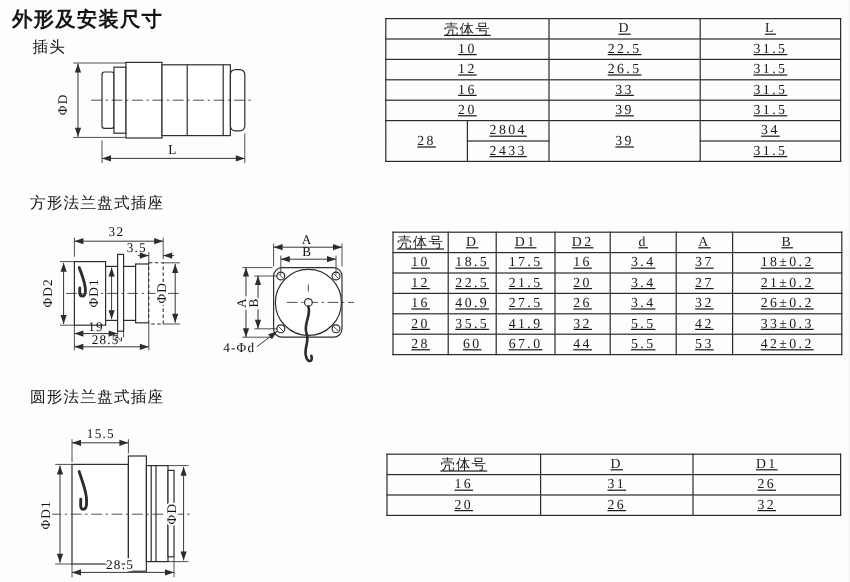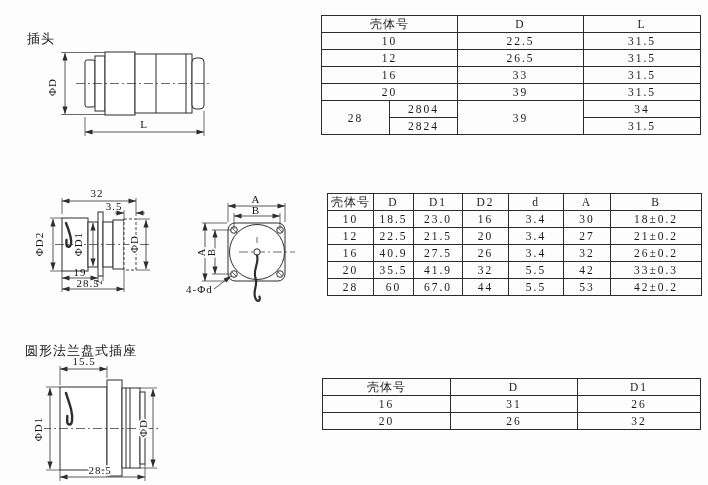--- a/index.html
+++ b/index.html
@@ -8,21 +8,21 @@
     font-family:"Liberation Serif","DejaVu Serif",serif;color:#141414;overflow:hidden;
   }
   .title{
     position:absolute;left:10px;top:5px;font-size:17px;font-weight:bold;
     font-family:"Liberation Sans","DejaVu Sans",sans-serif;letter-spacing:1px;
   }
   .seclabel{position:absolute;font-size:13px;letter-spacing:1px;}
   .draw{position:absolute;}
   table.t{
     position:absolute;border-collapse:collapse;table-layout:fixed;
-    font-size:11.5px;color:#1a1a1a;
+    font-size:11.5px;color:#1a1a1a;text-decoration:underline;
   }
   table.t th,table.t td{
     border:1px solid #2b2b2b;text-align:center;vertical-align:middle;
     padding:0;height:16px;line-height:16px;font-weight:normal;
     letter-spacing:2px;white-space:nowrap;overflow:hidden;
   }
   table.t th.cjk{font-size:12px;letter-spacing:1px;}
   
   .b{fill:#ffffff;stroke:#2d2d2d;stroke-width:1;}
   .bn{fill:none;stroke:#2d2d2d;stroke-width:1;}
@@ -52,20 +52,21 @@
         <rect width="3.4" height="6" fill="#ffffff"></rect>
         <line x1="1.7" y1="0" x2="1.7" y2="6" stroke="#2d2d2d" stroke-width="0.7"></line>
       </pattern>
       <pattern id="xh" width="4.6" height="4.6" patternUnits="userSpaceOnUse">
         <rect width="4.6" height="4.6" fill="#ffffff"></rect>
         <path d="M0,0 L4.6,4.6 M4.6,0 L0,4.6" stroke="#2d2d2d" stroke-width="0.6"></path>
       </pattern>
     </defs>
   </svg>
 
+  <div class="title">外形及安装尺寸</div>
 
   <div class="seclabel" style="left:27px;top:30px">插头</div>
 
   <svg class="draw" style="left:48px;top:42px" width="165" height="112" viewBox="0 0 165 112">
     <g>
       <rect class="b" x="37" y="18" width="10" height="47" rx="2"></rect>
       <rect class="b" x="47" y="14" width="10" height="55"></rect>
       <rect class="b" x="57" y="10" width="30" height="63" fill="url(#hl)"></rect>
       <rect class="b" x="87" y="12" width="57" height="59"></rect>
       <line class="bn" x1="108" y1="12" x2="108" y2="71"></line>
@@ -120,26 +121,27 @@
       <td>39</td>
       <td>31.5</td>
     </tr>
     <tr>
       <td rowspan="2">28</td>
       <td>2804</td>
       <td rowspan="2">39</td>
       <td>34</td>
     </tr>
     <tr>
-      <td>2824</td>
+      <td>2433</td>
       <td>31.5</td>
     </tr>
   </tbody>
     </table>
 
+  <div class="seclabel" style="left:25px;top:160px">方形法兰盘式插座</div>
 
   <svg class="draw" style="left:25px;top:186px" width="130" height="112" viewBox="0 0 130 112">
     <g>
       <rect class="b" x="37" y="32" width="26" height="53"></rect>
       <path class="pin" d="M41,37 C45,47 47,53 46,58 C45,62 41.3,61.5 41.4,57.5 L41.5,54"></path>
       <rect class="b" x="63" y="36" width="10" height="45"></rect>
       <rect class="b" x="73" y="26" width="5" height="64"></rect>
       <rect class="b" x="78" y="36" width="10" height="45"></rect>
       <rect class="b" x="88" y="34" width="11" height="49" fill="url(#vl)"></rect>
       <rect class="dsh" x="99" y="33" width="12" height="51"></rect>
@@ -249,24 +251,24 @@
       <th>D</th>
       <th>D1</th>
       <th>D2</th>
       <th>d</th>
       <th>A</th>
       <th>B</th>
     </tr>
     <tr>
       <td>10</td>
       <td>18.5</td>
-      <td>23.0</td>
+      <td>17.5</td>
       <td>16</td>
       <td>3.4</td>
-      <td>30</td>
+      <td>37</td>
       <td>18±0.2</td>
     </tr>
     <tr>
       <td>12</td>
       <td>22.5</td>
       <td>21.5</td>
       <td>20</td>
       <td>3.4</td>
       <td>27</td>
       <td>21±0.2</td>
@@ -294,21 +296,21 @@
       <td>60</td>
       <td>67.0</td>
       <td>44</td>
       <td>5.5</td>
       <td>53</td>
       <td>42±0.2</td>
     </tr>
   </tbody>
     </table>
 
-  <div class="seclabel" style="left:25px;top:342px">圆形法兰盘式插座</div>
+  <div class="seclabel" style="left:25px;top:322px">圆形法兰盘式插座</div>
 
   <svg class="draw" style="left:32px;top:355px" width="135" height="128" viewBox="0 0 135 128">
     <g>
       <rect class="b" x="28" y="32" width="47" height="83"></rect>
       <path class="pin" d="M34,38 C38,50 41,58 40,66 C39.2,71 35,70.5 35.2,65.5 L35.3,61"></path>
       <rect class="b" x="75" y="25" width="15" height="96" fill="url(#xh)"></rect>
       <rect class="b" x="90" y="33" width="18" height="80"></rect>
       <line class="bn" x1="94" y1="33" x2="94" y2="113"></line>
       <line class="bn" x1="98" y1="33" x2="98" y2="113"></line>
       <rect class="b" x="108" y="37" width="5" height="72"></rect>

